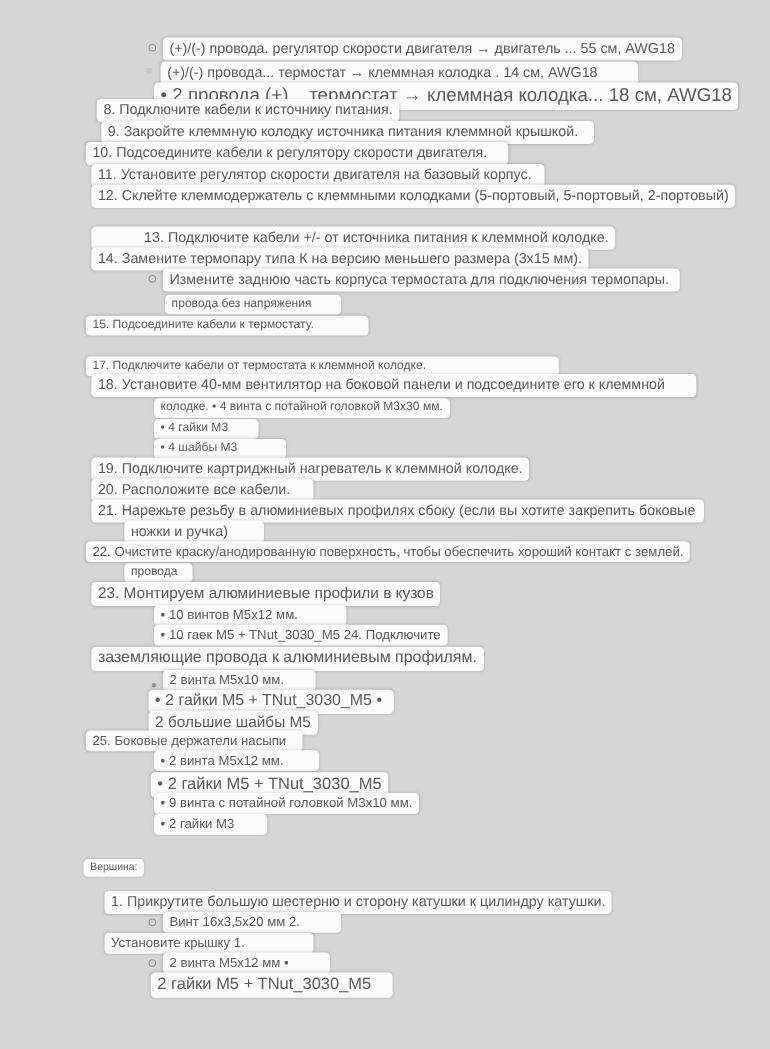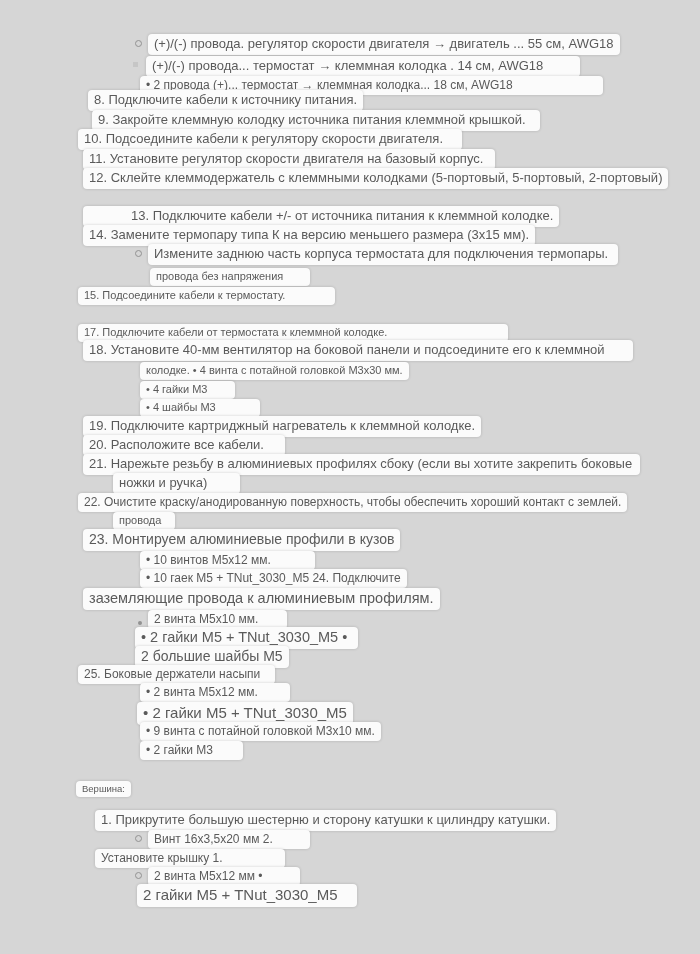--- a/index.html
+++ b/index.html
@@ -52,21 +52,21 @@
     border-radius: 50%;
     background: var(--bullet);
   }
 </style>
 </head>
 <body>
 
 <div id="page">
     <div class="line" style="left: 148px; top: 34px;"><span class="bullet circle"></span><span class="box" style="font-size: 13px; min-width: 472px;">(+)/(-) провода. регулятор скорости двигателя → двигатель ... 55 см, AWG18</span></div>
     <div class="line" style="left: 146px; top: 56px;"><span class="bullet square"></span><span class="box" style="font-size: 13px; min-width: 434px;">(+)/(-) провода... термостат → клеммная колодка . 14 см, AWG18</span></div>
-    <div class="line" style="left: 140px; top: 75px;"><span class="box" style="font-size: 12px; min-width: 463px;">• 2 провода (+)... термостат → клеммная колодка... 18 см, AWG18</span></div>
+    <div class="line" style="left: 140px; top: 75px;"><span class="box" style="font-size: 17px; min-width: 463px;">• 2 провода (+)... термостат → клеммная колодка... 18 см, AWG18</span></div>
     <div class="line" style="left: 88px; top: 90px;"><span class="box" style="font-size: 13px; min-width: 269px;">8. Подключите кабели к источнику питания.</span></div>
     <div class="line" style="left: 92px; top: 110px;"><span class="box" style="font-size: 13px; min-width: 448px;">9. Закройте клеммную колодку источника питания клеммной крышкой.</span></div>
     <div class="line" style="left: 78px; top: 129px;"><span class="box" style="font-size: 13px; min-width: 384px;">10. Подсоедините кабели к регулятору скорости двигателя.</span></div>
     <div class="line" style="left: 83px; top: 149px;"><span class="box" style="font-size: 13px; min-width: 412px;">11. Установите регулятор скорости двигателя на базовый корпус.</span></div>
     <div class="line" style="left: 83px; top: 168px;"><span class="box" style="font-size: 13px; min-width: 554px;">12. Склейте клеммодержатель с клеммными колодками (5-портовый, 5-портовый, 2-портовый)</span></div>
     <div class="line" style="left: 113px; top: 187px; margin-top: 28px;"><span class="box" style="font-size: 13px; min-width: 289px;">к основному корпусу двусторонним скотчем</span></div>
     <div class="line" style="left: 83px; top: 206px;"><span class="box" style="font-size: 13px; min-width: 397px; padding-left: 48px;">13. Подключите кабели +/- от источника питания к клеммной колодке.</span></div>
     <div class="line" style="left: 83px; top: 225px;"><span class="box" style="font-size: 13px; min-width: 437px;">14. Замените термопару типа К на версию меньшего размера (3x15 мм).</span></div>
     <div class="line" style="left: 148px; top: 244px;"><span class="bullet circle"></span><span class="box" style="font-size: 13px; min-width: 470px;">Измените заднюю часть корпуса термостата для подключения термопары.</span></div>
     <div class="line" style="left: 150px; top: 266px;"><span class="box" style="font-size: 11px; min-width: 160px;">провода без напряжения</span></div>

